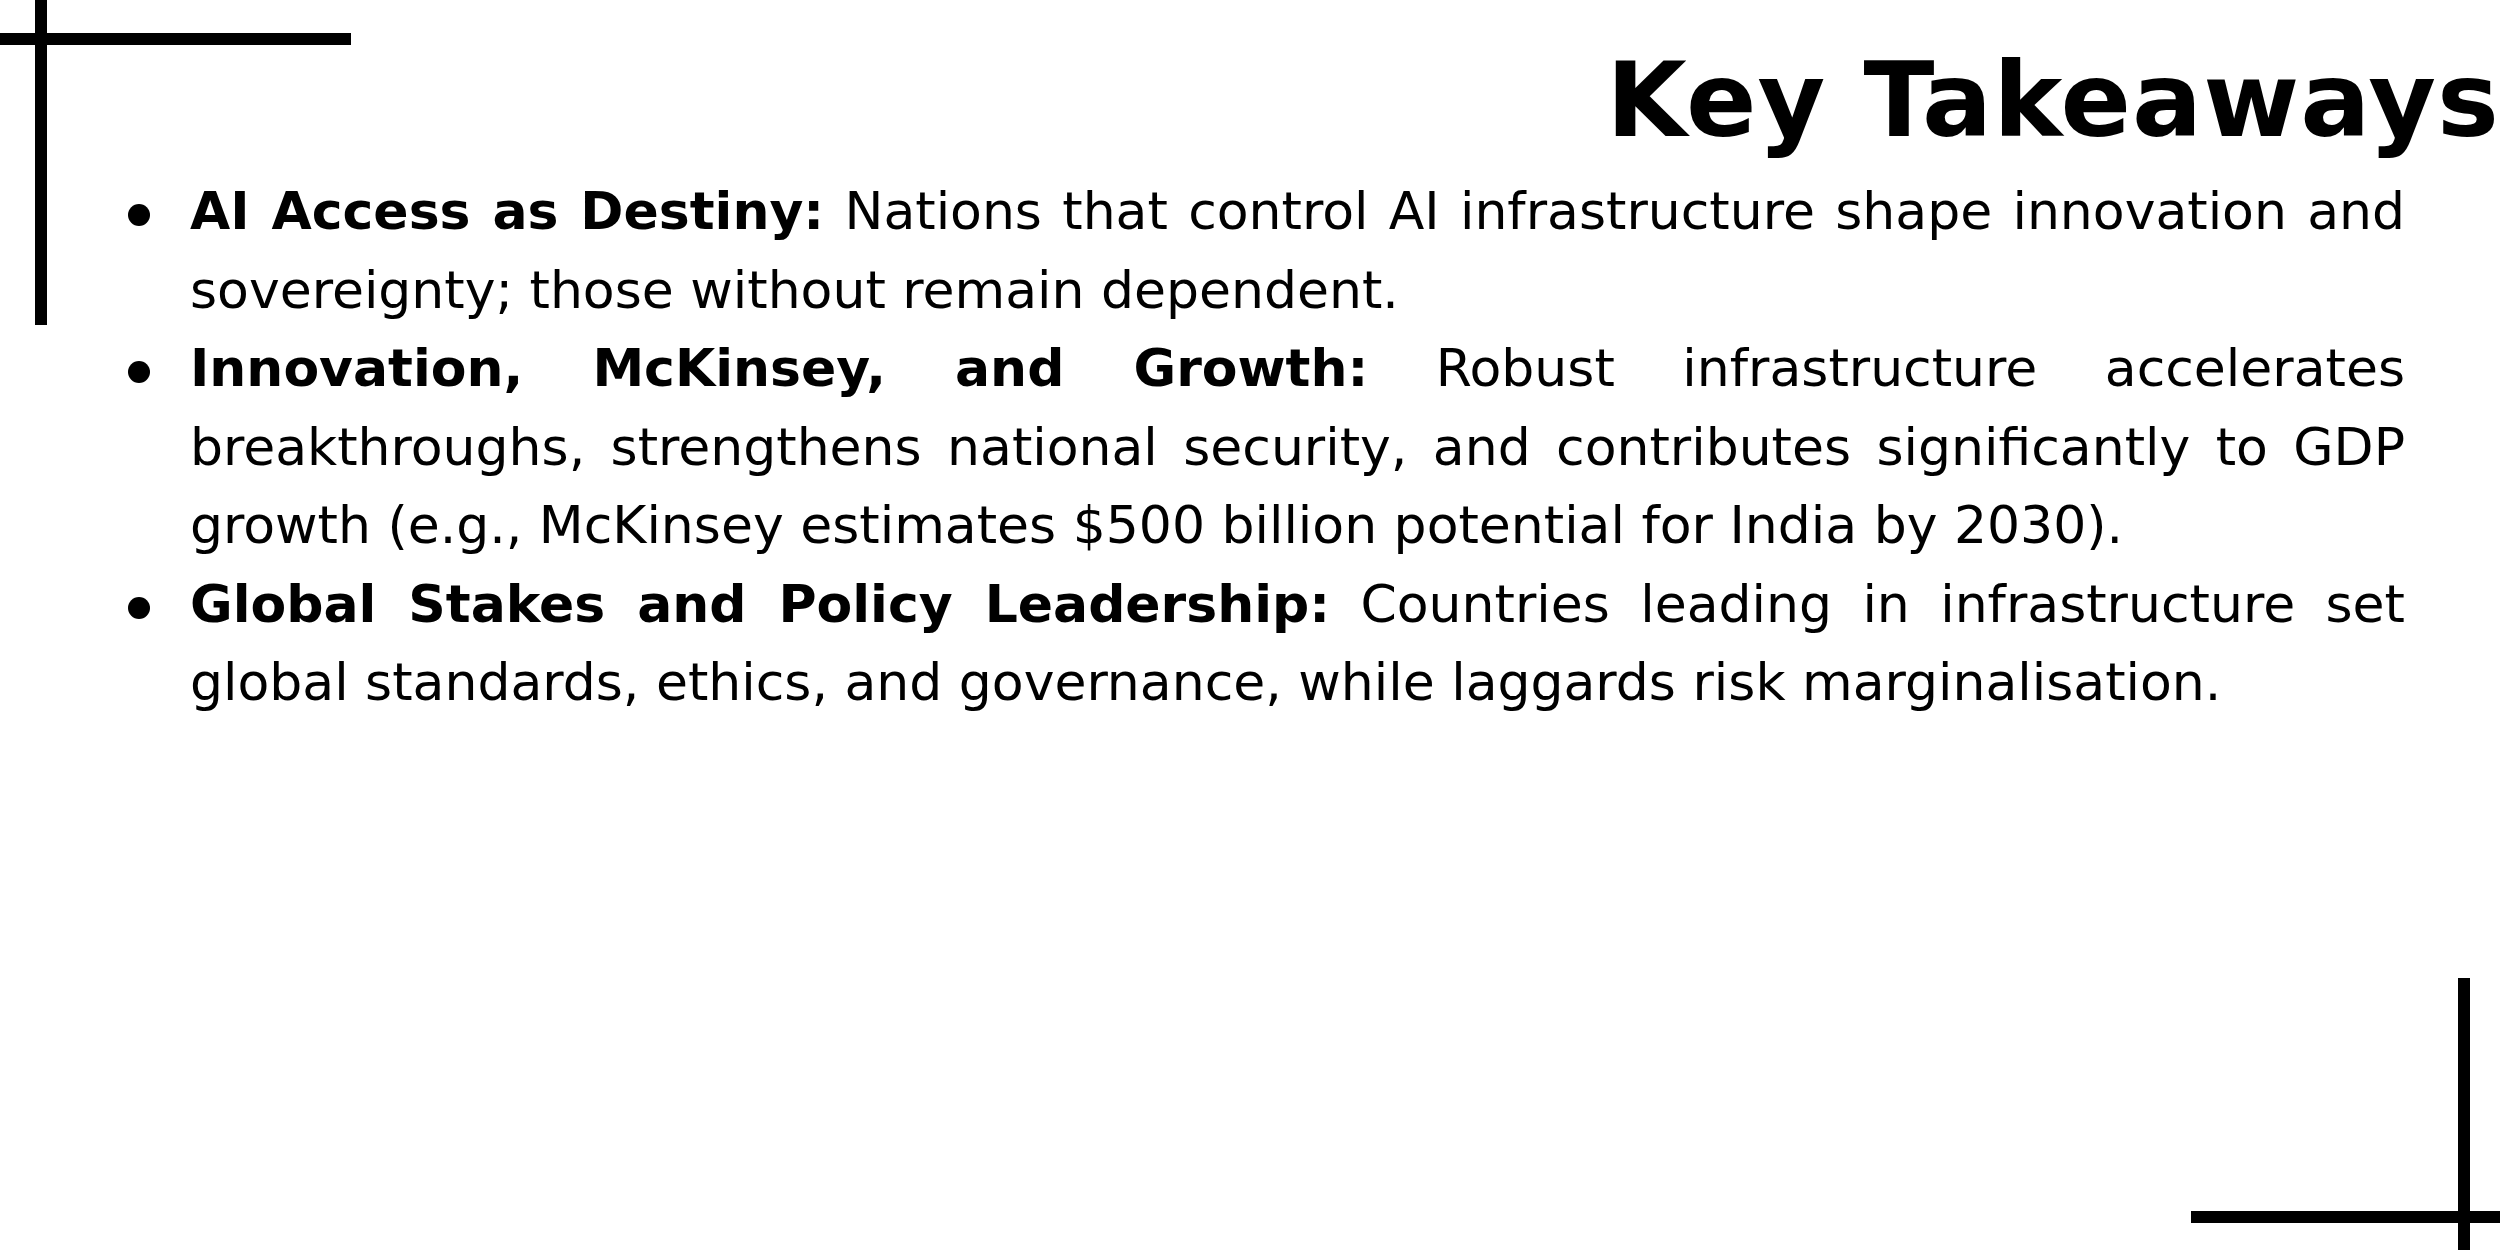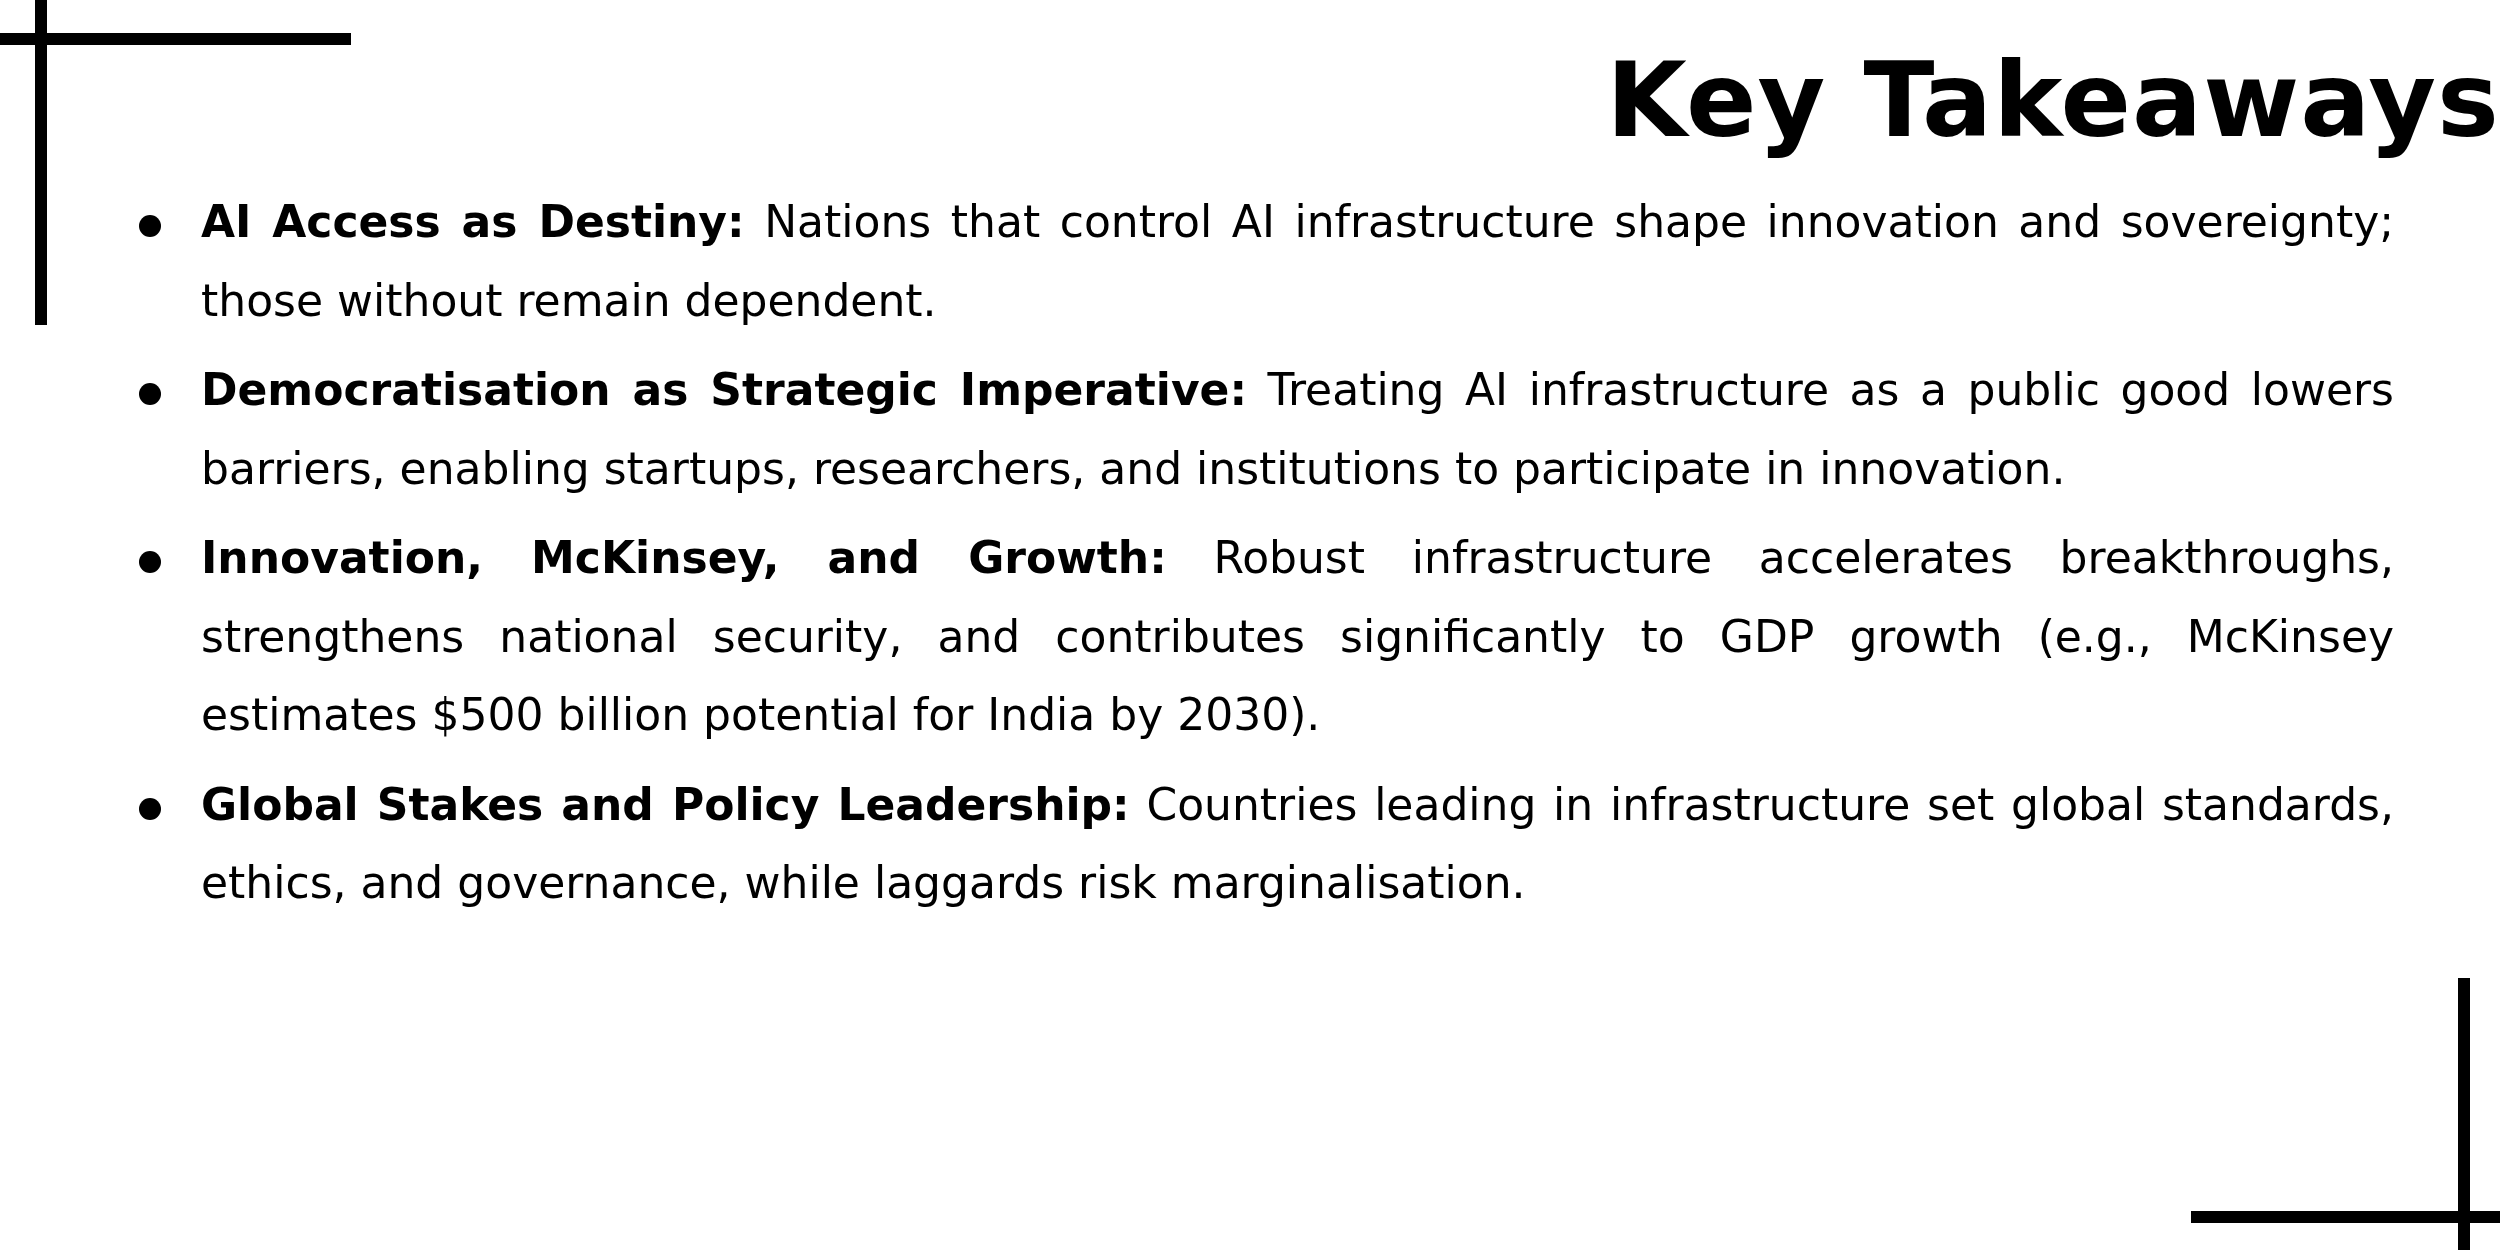--- a/index.html
+++ b/index.html
@@ -41,24 +41,24 @@
     position: absolute;
     left: 190px;
     top: 172px;
     width: 2215px;
     margin: 0;
     padding: 0;
     list-style: none;
   }
   .item {
     position: relative;
-    font-size: 44px;
+    font-size: 52px;
     line-height: 78.5px;
     text-align: justify;
-    margin: 11px;
+    margin: 0;
   }
   .bullet {
     position: absolute;
     left: -62px;
     top: 32px;
     width: 22px;
     height: 22px;
     border-radius: 50%;
     background: #000000;
   }
@@ -77,25 +77,20 @@
 <h1 class="title" style="margin:0;">Key Takeaways</h1>
 
 <ul class="list">
   <li class="item">
     <span class="bullet"></span>
     <span class="label">AI Access as Destiny:</span>
     <span>Nations that control AI infrastructure shape innovation and sovereignty; those without remain dependent.</span>
   </li>
   <li class="item">
     <span class="bullet"></span>
-    <span class="label">Democratisation as Strategic Imperative:</span>
-    <span>Treating AI infrastructure as a public good lowers barriers, enabling startups, researchers, and institutions to participate in innovation.</span>
-  </li>
-  <li class="item">
-    <span class="bullet"></span>
     <span class="label">Innovation, McKinsey, and Growth:</span>
     <span>Robust infrastructure accelerates breakthroughs, strengthens national security, and contributes significantly to GDP growth (e.g., McKinsey estimates $500 billion potential for India by 2030).</span>
   </li>
   <li class="item">
     <span class="bullet"></span>
     <span class="label">Global Stakes and Policy Leadership:</span>
     <span>Countries leading in infrastructure set global standards, ethics, and governance, while laggards risk marginalisation.</span>
   </li>
 </ul>
 

